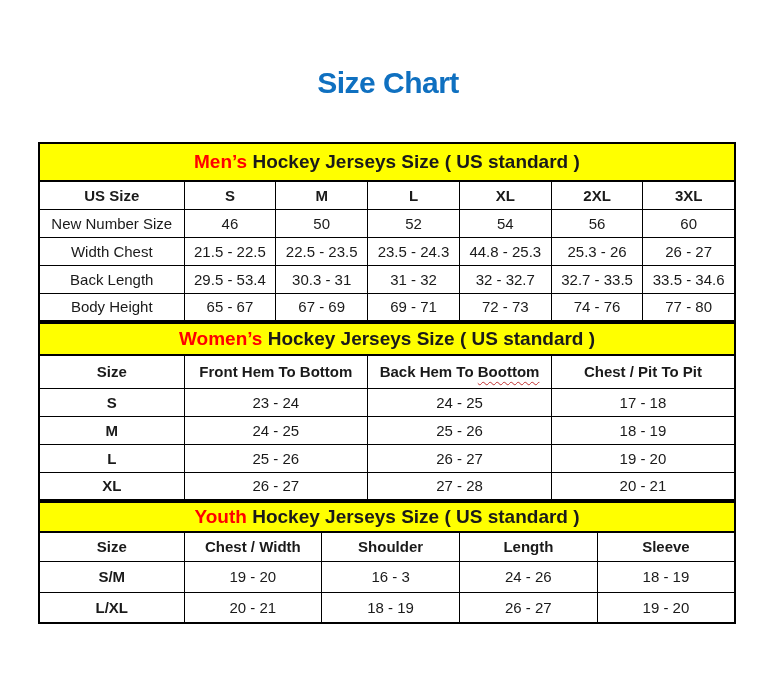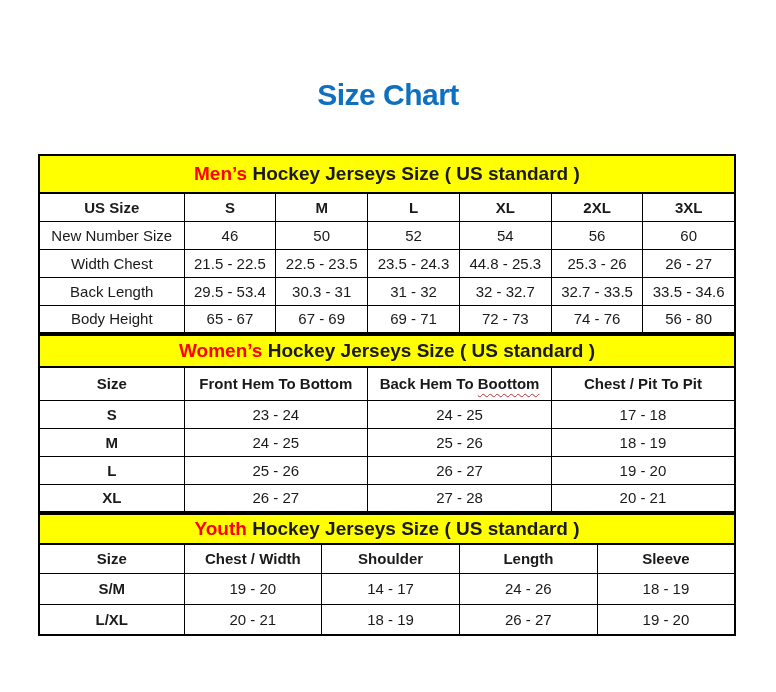--- a/index.html
+++ b/index.html
@@ -11,21 +11,21 @@
   }
   *{box-sizing:border-box;}
   html,body{margin:0;padding:0;background:#ffffff;}
   body{
     width:776px;height:692px;overflow:hidden;
     font-family:"Liberation Sans", sans-serif;
     color:#1a1a1a;
   }
   .canvas{position:relative;width:776px;height:692px;background:#ffffff;}
   .page-title{
-    margin:16px;padding-top:62px;text-align:center;
+    margin:4px;padding-top:62px;text-align:center;
     color:var(--title-blue,#0f70c0);
     font-size:30px;font-weight:bold;letter-spacing:-0.5px;
   }
   .tables{position:absolute;left:38px;top:138px;width:696px;}
   table{
     width:696px;table-layout:fixed;border-collapse:collapse;
     border:2px solid var(--border-black,#000);
   }
   th,td{
     border:1px solid var(--border-black,#000);
@@ -122,21 +122,21 @@
         <td>32.7 - 33.5</td>
         <td>33.5 - 34.6</td>
       </tr>
       <tr class="data">
         <td class="lbl">Body Height</td>
         <td>65 - 67</td>
         <td>67 - 69</td>
         <td>69 - 71</td>
         <td>72 - 73</td>
         <td>74 - 76</td>
-        <td>56 - 80</td>
+        <td>77 - 80</td>
       </tr>
       </tbody>
     </table>
 
     <table class="womens">
       <colgroup>
           <col class="c-label">
           <col class="c-data">
           <col class="c-data">
           <col class="c-data">
@@ -193,21 +193,21 @@
       <tr class="head">
         <th>Size</th>
         <th>Chest / Width</th>
         <th>Shoulder</th>
         <th>Length</th>
         <th>Sleeve</th>
       </tr>
       <tr class="data">
         <td class="lbl">S/M</td>
         <td>19 - 20</td>
-        <td>14 - 17</td>
+        <td>16 - 3</td>
         <td>24 - 26</td>
         <td>18 - 19</td>
       </tr>
       <tr class="data">
         <td class="lbl">L/XL</td>
         <td>20 - 21</td>
         <td>18 - 19</td>
         <td>26 - 27</td>
         <td>19 - 20</td>
       </tr>

